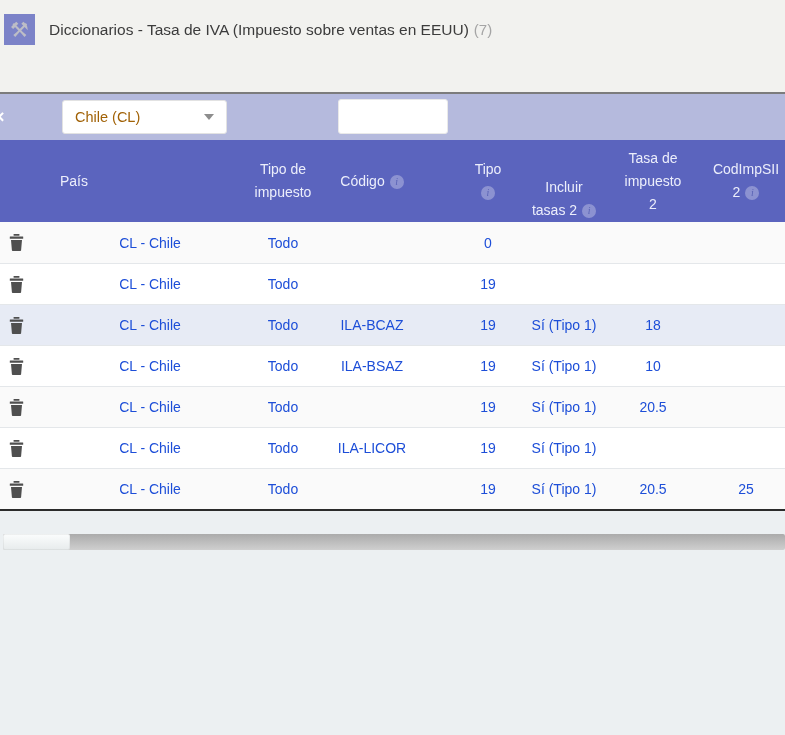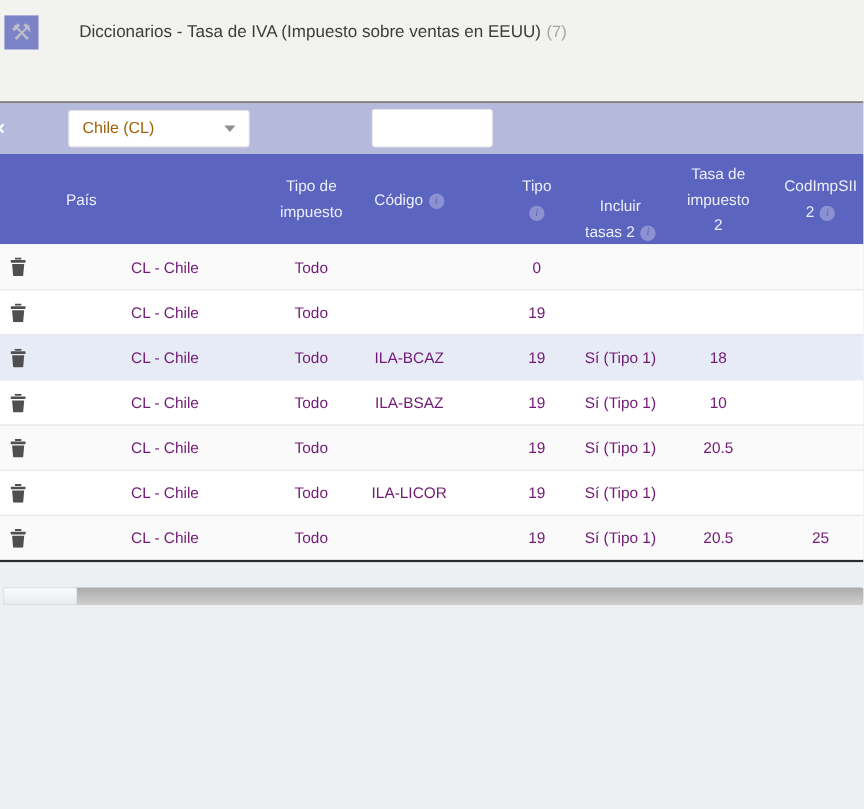--- a/index.html
+++ b/index.html
@@ -11,21 +11,21 @@
   }
 
   
   .titlebar{ position:absolute; top:0; left:0; right:0; height:92px; background:#f2f2ef; }
   .titlebar-inner{ display:flex; align-items:center; gap:14px; padding:14px 0 0 4px; }
   .app-icon{
     width:31px; height:31px; background:#7c83c8; color:#bdbdc6;
     display:flex; align-items:center; justify-content:center;
     font-size:21px; line-height:1; flex:0 0 auto;
   }
-  .page-title{ font-size:15.5px; color:#3c3c3c; white-space:nowrap;margin-left:23px; }
+  .page-title{ font-size:15.5px; color:#3c3c3c; white-space:nowrap; }
   .page-count{ font-size:15px; color:#a5a5a5; margin-left:5px; }
 
   .gray-line{ position:absolute; top:92px; left:0; right:0; height:2px; background:#7c7c7c; }
 
   
   .filterbar{ position:absolute; top:94px; left:0; right:0; height:46px; background:#b5badd; }
   .close-x{
     position:absolute; left:-6px; top:50%; transform:translateY(-50%);
     color:#ffffff; font-size:18px; font-weight:bold; cursor:pointer; line-height:1;
   }
@@ -72,21 +72,21 @@
     display:inline-block; width:14px; height:14px; border-radius:50%;
     background:rgba(255,255,255,0.30); color:#5a63b5;
     font-size:10px; line-height:14px; text-align:center;
     font-style:italic; font-family:"Liberation Serif", serif;
     margin-left:5px; vertical-align:1px; cursor:pointer;
   }
   .info-badge.solo{ margin-left:0; }
 
   
   .tbody{ position:absolute; top:222px; left:0; right:0; }
-  .row{ position:relative; height:41px; font-size:14px; color:#701a75; }
+  .row{ position:relative; height:41px; font-size:14px; color:#1d4ed8; }
   .row + .row{ border-top:1px solid #e4e7ea; }
   .bg-a{ background:#fafafa; }
   .bg-b{ background:#ffffff; }
   .bg-sel{ background:#e7ebf5; }
   .cell{
     position:absolute; top:0; height:100%;
     display:flex; align-items:center; justify-content:center; white-space:nowrap;
   }
   .cell.c-trash{ justify-content:flex-start; padding-left:9px; }
   .trash-btn{ width:15px; height:17px; display:inline-flex; cursor:pointer; }

